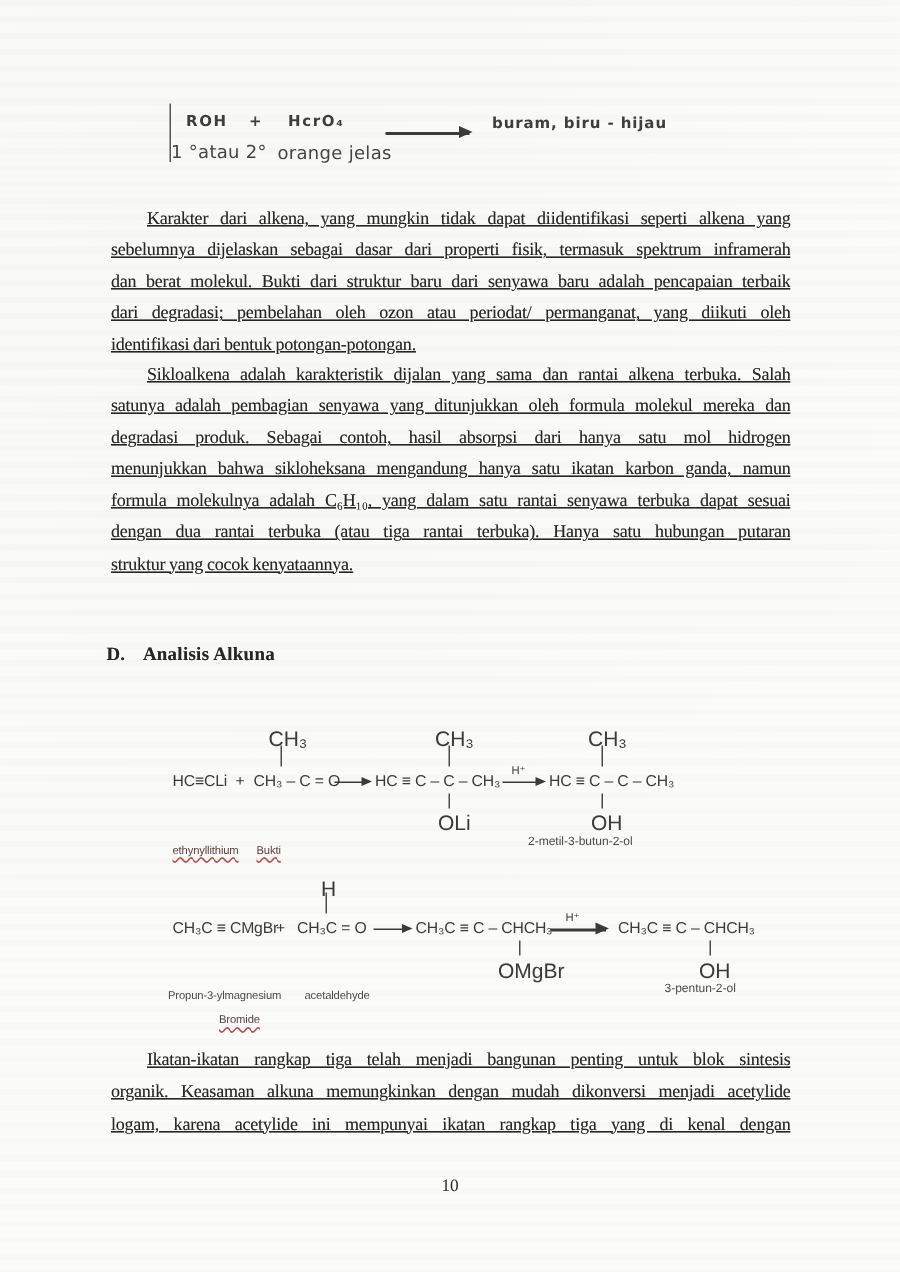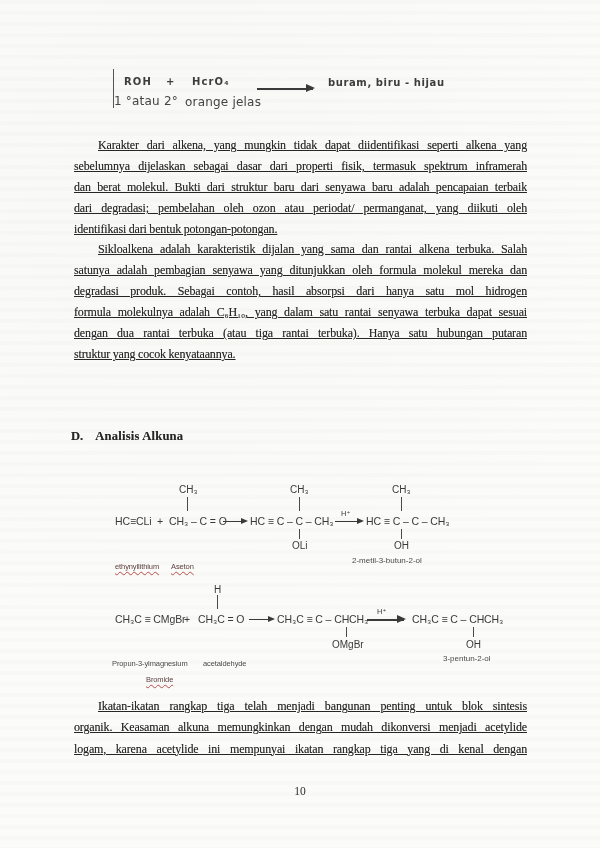--- a/index.html
+++ b/index.html
@@ -41,21 +41,21 @@
 
   
   .heading{position:absolute;left:71px;top:429px;font-weight:bold;font-size:12.6px;
     text-shadow:0 0 0.4px rgba(20,20,20,0.4);}
   .heading .hlabel{display:inline-block;}
   .heading .htitle{display:inline-block;margin-left:12px;letter-spacing:0.2px;}
 
   
   .scheme{position:absolute;font-family:"Liberation Sans","DejaVu Sans",sans-serif;color:#3a3a3a;}
   .mol{position:absolute;font-size:10.5px;white-space:nowrap;letter-spacing:-0.1px;}
-  .branch{position:absolute;font-size:10px;white-space:nowrap;}
+  .branch{position:absolute;font-size:14px;white-space:nowrap;}
   .bond-v{position:absolute;width:1px;background:#4a4a4a;}
   .mol-name{position:absolute;font-size:7.5px;color:#4a4a4a;white-space:nowrap;letter-spacing:-0.1px;margin-top:32px;}
   .mol-name.sp{color:#5c4040;text-decoration:underline;text-decoration-style:wavy;
     text-decoration-color:#b84b4b;text-decoration-thickness:1px;text-underline-offset:2px;}
   .arrow-label{position:absolute;font-size:7.5px;color:#3a3a3a;white-space:nowrap;}
   .iupac{position:absolute;font-size:8px;color:#4a4a4a;white-space:nowrap;}
 
   
   .pageno{position:absolute;left:0;top:785px;width:600px;text-align:center;
     font-size:11.5px;color:#2a2a2a;}
@@ -81,37 +81,38 @@
     <div class="line">sebelumnya dijelaskan sebagai dasar dari properti fisik, termasuk spektrum inframerah</div>
     <div class="line">dan berat molekul. Bukti dari struktur baru dari senyawa baru adalah pencapaian terbaik</div>
     <div class="line">dari degradasi; pembelahan oleh ozon atau periodat/ permanganat, yang diikuti oleh</div>
     <div class="line end">identifikasi dari bentuk potongan-potongan.</div>
   </div>
 
   <div class="para" style="top:239px">
     <div class="line first">Sikloalkena adalah karakteristik dijalan yang sama dan rantai alkena terbuka. Salah</div>
     <div class="line">satunya adalah pembagian senyawa yang ditunjukkan oleh formula molekul mereka dan</div>
     <div class="line">degradasi produk. Sebagai contoh, hasil absorpsi dari hanya satu mol hidrogen</div>
+    <div class="line">menunjukkan bahwa sikloheksana mengandung hanya satu ikatan karbon ganda, namun</div>
     <div class="line">formula molekulnya adalah C₆H₁₀, yang dalam satu rantai senyawa terbuka dapat sesuai</div>
     <div class="line">dengan dua rantai terbuka (atau tiga rantai terbuka). Hanya satu hubungan putaran</div>
     <div class="line end">struktur yang cocok kenyataannya.</div>
   </div>
 
   <div class="heading">
     <span class="hlabel">D.</span><span class="htitle">Analisis Alkuna</span>
   </div>
 
   <div class="scheme" style="left:113px;top:478px;width:350px;height:92px">
     <span class="mol" style="left:2px;top:37px">HC≡CLi</span>
     <span class="mol" style="left:44px;top:37px">+</span>
     <span class="mol" style="left:56px;top:37px">CH₃ – C = O</span>
     <span class="branch" style="left:66px;top:6px">CH₃</span>
     <div class="bond-v" style="left:74px;top:19px;height:14px"></div>
     <span class="mol-name sp" style="left:2px;top:52px">ethynyllithium</span>
-    <span class="mol-name sp" style="left:58px;top:52px">Aseton</span>
+    <span class="mol-name sp" style="left:58px;top:52px">Bukti</span>
 
     <div class="arrow" style="left:110px;top:43px;width:23px"></div>
 
     <span class="mol" style="left:137px;top:37px">HC ≡ C – C – CH₃</span>
     <span class="branch" style="left:177px;top:6px">CH₃</span>
     <div class="bond-v" style="left:186px;top:19px;height:14px"></div>
     <div class="bond-v" style="left:186px;top:51px;height:10px"></div>
     <span class="branch" style="left:179px;top:62px">OLi</span>
 
     <span class="arrow-label" style="left:228px;top:31px">H⁺</span>

